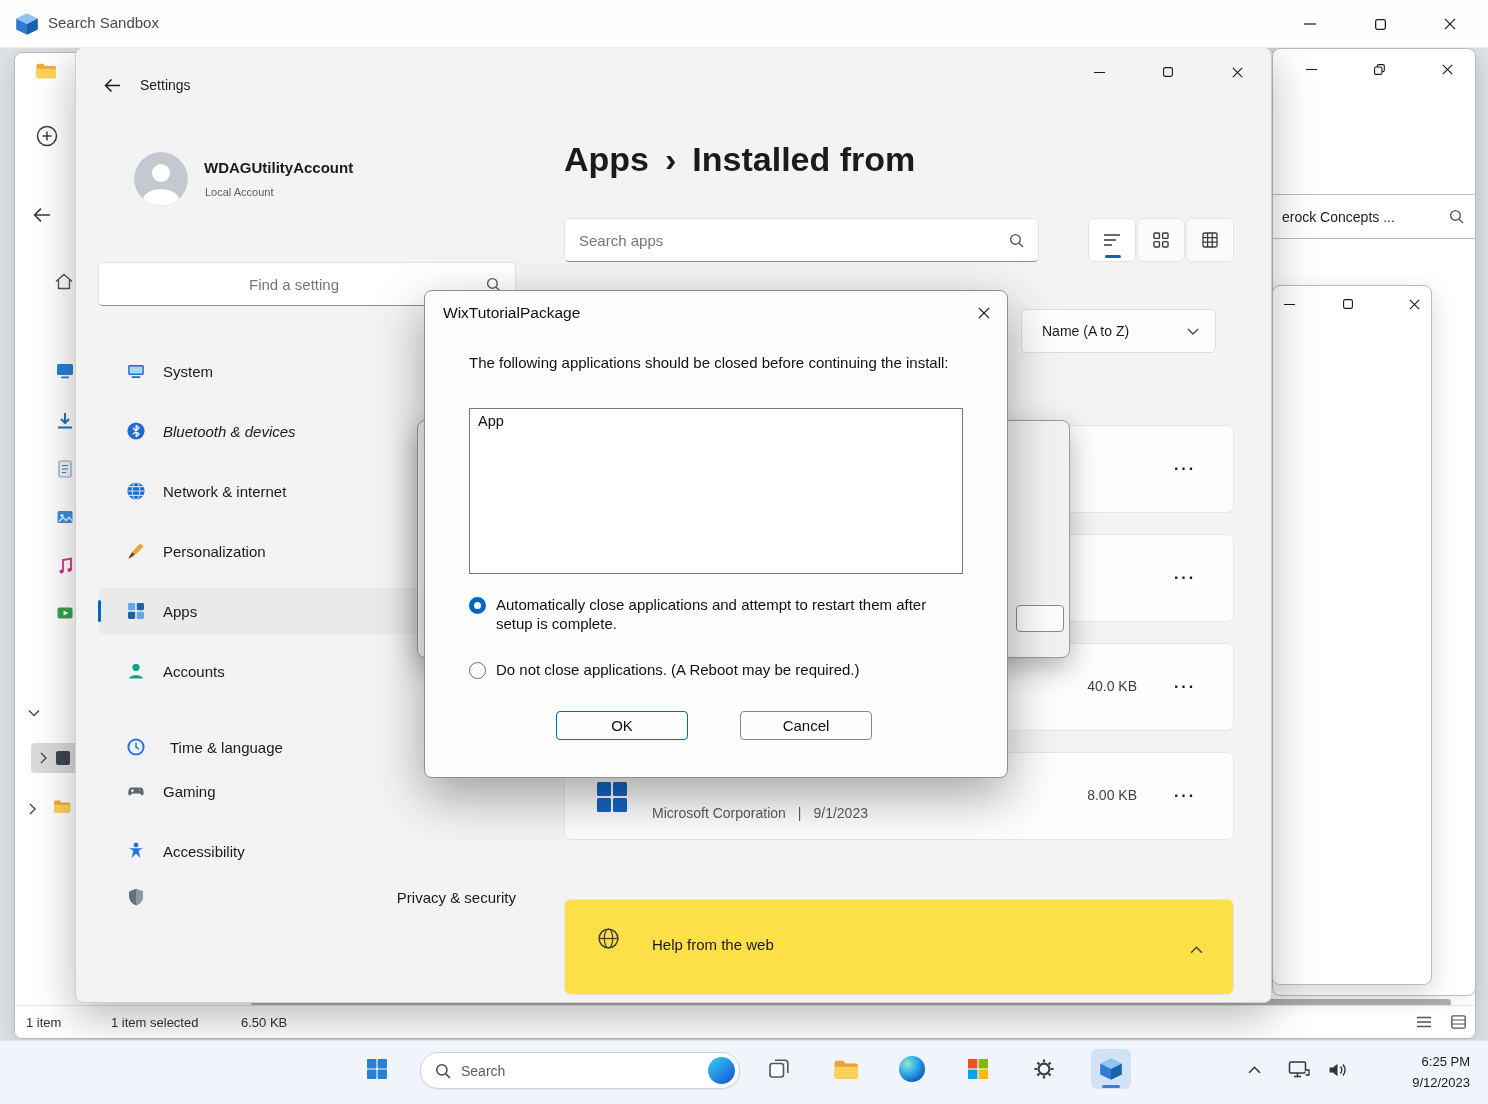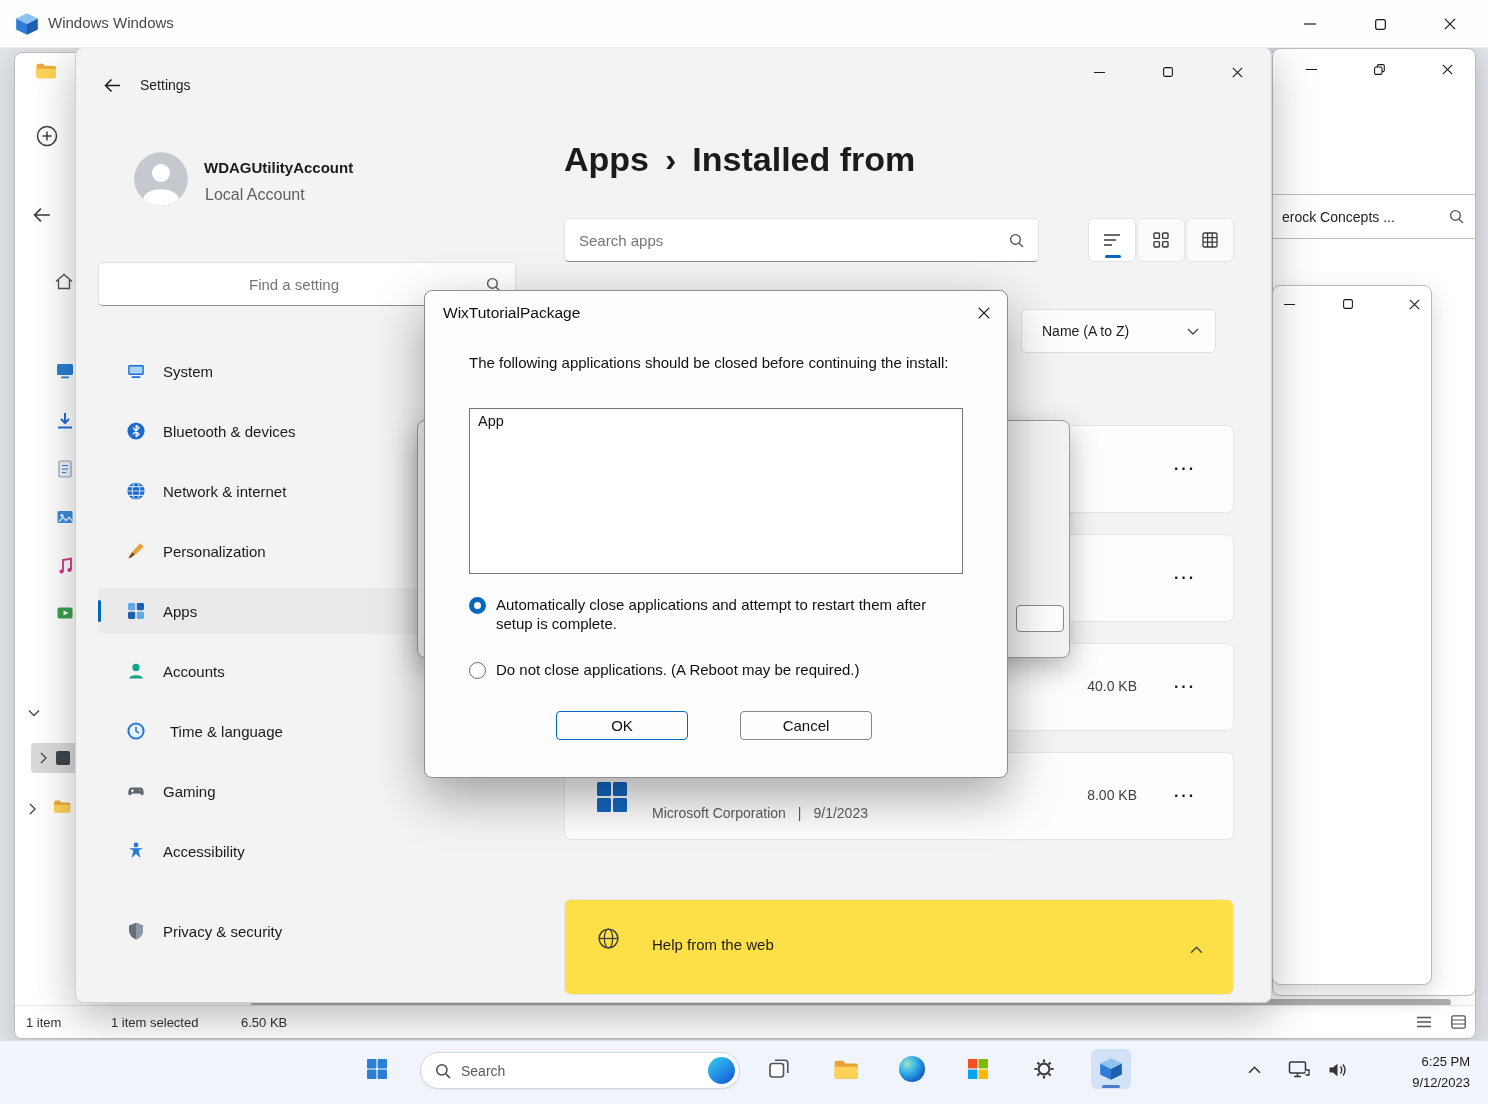--- a/index.html
+++ b/index.html
@@ -29,21 +29,21 @@
   .bg-search input { position:absolute; left:0; top:0; width:100%; height:100%; border:0; outline:none; padding:0 34px 0 14px; font:14px "Liberation Sans",sans-serif; color:#222; background:transparent; }
   .bg-search .mag { position:absolute; right:14px; top:14px; }
   .bgwinB { left:1272px; top:285px; width:160px; height:700px; z-index:3; box-shadow:0 8px 24px rgba(0,0,0,.16); }
 
   
   .settings { left:75px; top:47px; width:1197px; height:956px; background:#f3f3f3; border:1px solid #cfcfcf; z-index:4; box-shadow:0 14px 44px rgba(0,0,0,.28); }
   .s-back { position:absolute; left:20px; top:21px; width:32px; height:32px; border:0; background:transparent; display:flex; align-items:center; justify-content:center; border-radius:5px; }
   .s-title { position:absolute; left:64px; top:29px; font-size:14px; color:#1b1b1b; }
   .s-avatar { position:absolute; left:58px; top:104px; width:54px; height:54px; border-radius:50%; overflow:hidden; }
   .s-user-name { position:absolute; left:128px; top:111px; font-size:15px; font-weight:700; }
-  .s-user-sub { position:absolute; left:129px; top:138px; font-size:16px; color:#5f5f5f; }
+  .s-user-sub { position:absolute; left:129px; top:138px; font-size:11px; color:#5f5f5f; }
   .s-find { position:absolute; left:22px; top:214px; width:418px; height:44px; background:#fff; border:1px solid #e2e2e2; border-bottom-color:#8f8f8f; border-radius:5px; }
   .s-find input { position:absolute; inset:0; border:0; outline:none; padding:0 40px 0 14px; font:15px "Liberation Sans",sans-serif; color:#222; background:transparent;text-align:center; }
   .s-find input::placeholder, .bg-search input::placeholder, .apps-search input::placeholder { color:#767676; opacity:1; }
   .s-find .mag { position:absolute; right:14px; top:14px; }
   .s-nav-item { position:absolute; left:22px; width:418px; height:46px; border-radius:5px; display:flex; align-items:center; gap:17px; padding-left:28px; font-size:15px; color:#1b1b1b; }
   .s-nav-item.sel { background:#eaeaea; }
   .s-pill { position:absolute; left:0; top:12px; width:3px; height:22px; background:#0067c0; border-radius:2px; }
   .s-nav-icon { width:20px; height:20px; flex:none; display:flex; }
 
   .crumbs { position:absolute; left:488px; top:92px; display:flex; gap:16px; font-size:34px; font-weight:600; color:#1b1b1b; }
@@ -301,21 +301,21 @@
     <div class="s-nav-item" style="top:300px;">
       <span class="s-nav-icon">
           <svg width="20" height="20" viewBox="0 0 20 20">
             <rect x="2.2" y="4" width="15.6" height="10" rx="1.4" fill="#1e6ad1"></rect>
             <rect x="3.6" y="5.4" width="12.8" height="7.2" rx="0.7" fill="#a8d4f2"></rect>
             <rect x="5.5" y="15.2" width="9" height="1.7" rx="0.85" fill="#1e6ad1"></rect>
           </svg>
         </span>
       <span>System</span>
     </div>
-    <div class="s-nav-item" style="top:360px;">
+    <div class="s-nav-item" style="top:360px;font-style:italic;">
       <span class="s-nav-icon">
           <svg width="20" height="20" viewBox="0 0 20 20">
             <circle cx="10" cy="10" r="8.6" fill="#1e6ad1"></circle>
             <path d="M6.8 6.6 L13 13.2 L10.2 15.6 L10.2 4.4 L13 6.8 L6.8 13.4" fill="none" stroke="#fff" stroke-width="1.3" stroke-linejoin="round"></path>
           </svg>
         </span>
       <span>Bluetooth &amp; devices</span>
     </div>
     <div class="s-nav-item" style="top:420px;">
       <span class="s-nav-icon">
@@ -350,21 +350,21 @@
     </div>
     <div class="s-nav-item" style="top:600px;text-align:right;">
       <span class="s-nav-icon">
           <svg width="20" height="20" viewBox="0 0 20 20">
             <circle cx="10" cy="6.4" r="3.6" fill="#11a387"></circle>
             <path d="M3.2 17.6 C3.6 13.2 16.4 13.2 16.8 17.6 Z" fill="#11a387"></path>
           </svg>
         </span>
       <span>Accounts</span>
     </div>
-    <div class="s-nav-item" style="top:660px;gap:24px;">
+    <div class="s-nav-item" style="top:676px;gap:24px;">
       <span class="s-nav-icon">
           <svg width="20" height="20" viewBox="0 0 20 20">
             <circle cx="10" cy="10" r="8.6" fill="#2676d9"></circle>
             <circle cx="10" cy="10" r="6.6" fill="#eaf4fd"></circle>
             <path d="M10 5.8 V10 L13 12.2" stroke="#2676d9" stroke-width="1.5" fill="none"></path>
           </svg>
         </span>
       <span>Time &amp; language</span>
     </div>
     <div class="s-nav-item" style="top:720px;">
@@ -380,21 +380,21 @@
     </div>
     <div class="s-nav-item" style="top:780px;">
       <span class="s-nav-icon">
           <svg width="20" height="20" viewBox="0 0 20 20">
             <circle cx="10" cy="4" r="2.4" fill="#2676d9"></circle>
             <path d="M2.8 7.2 H17.2 L12.6 9.6 L14.4 17 L10 12.8 L5.6 17 L7.4 9.6 Z" fill="#2676d9"></path>
           </svg>
         </span>
       <span>Accessibility</span>
     </div>
-    <div class="s-nav-item" style="top:860px;">
+    <div class="s-nav-item" style="top:826px;justify-content:space-between;">
       <span class="s-nav-icon">
           <svg width="20" height="20" viewBox="0 0 20 20">
             <path d="M10 1.8 L17 4.4 V9 C17 13.6 14.2 16.8 10 18.4 C5.8 16.8 3 13.6 3 9 V4.4 Z" fill="#66707c"></path>
             <path d="M10 1.8 L17 4.4 V9 C17 13.6 14.2 16.8 10 18.4 Z" fill="#8d98a5"></path>
           </svg>
         </span>
       <span>Privacy &amp; security</span>
     </div>
 
     <h1 class="crumbs">
@@ -600,21 +600,21 @@
   </div>
 
   <div class="host-bar">
     <span style="position:absolute;left:14px;top:11px;">
       <svg width="26" height="26" viewBox="0 0 24 24">
           <path d="M12 2 L22 7 L12 12 L2 7 Z" fill="#8ec4ef"></path>
           <path d="M2 7 L12 12 V22 L2 17 Z" fill="#2e7cd6"></path>
           <path d="M22 7 L12 12 V22 L22 17 Z" fill="#1b5fae"></path>
         </svg>
     </span>
-    <span class="host-title">Windows Windows</span>
+    <span class="host-title">Search Sandbox</span>
     <button class="wcbtn" style="left:1287px;top:4px;">
         <svg width="12" height="12" viewBox="0 0 11 11">
           <path d="M0 5.5 h11" stroke="#1a1a1a" stroke-width="1.1"></path>
         </svg>
       </button>
     <button class="wcbtn" style="left:1357px;top:4px;">
         <svg width="11" height="11" viewBox="0 0 10 10">
           <rect x="0.6" y="0.6" width="8.8" height="8.8" rx="1.6" fill="none" stroke="#1a1a1a" stroke-width="1.1"></rect>
         </svg>
       </button>

